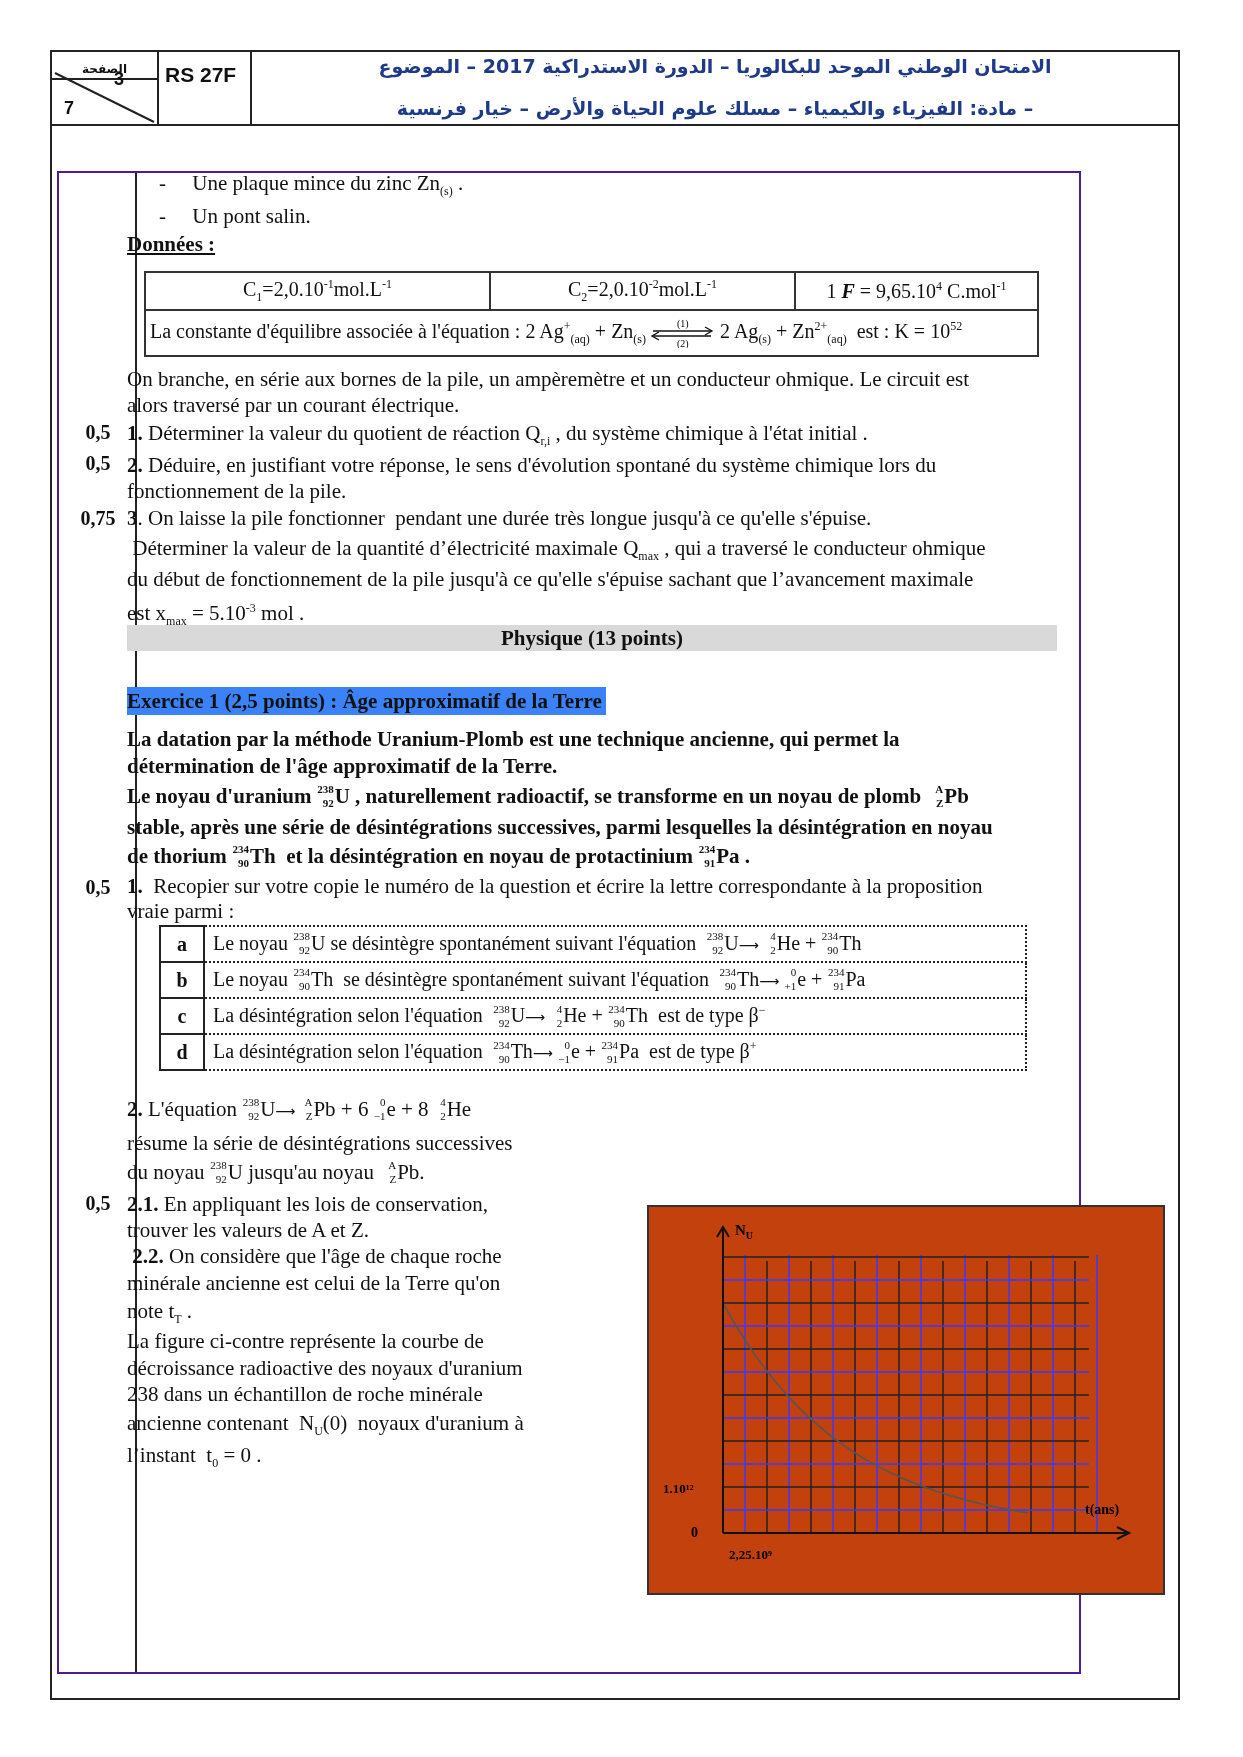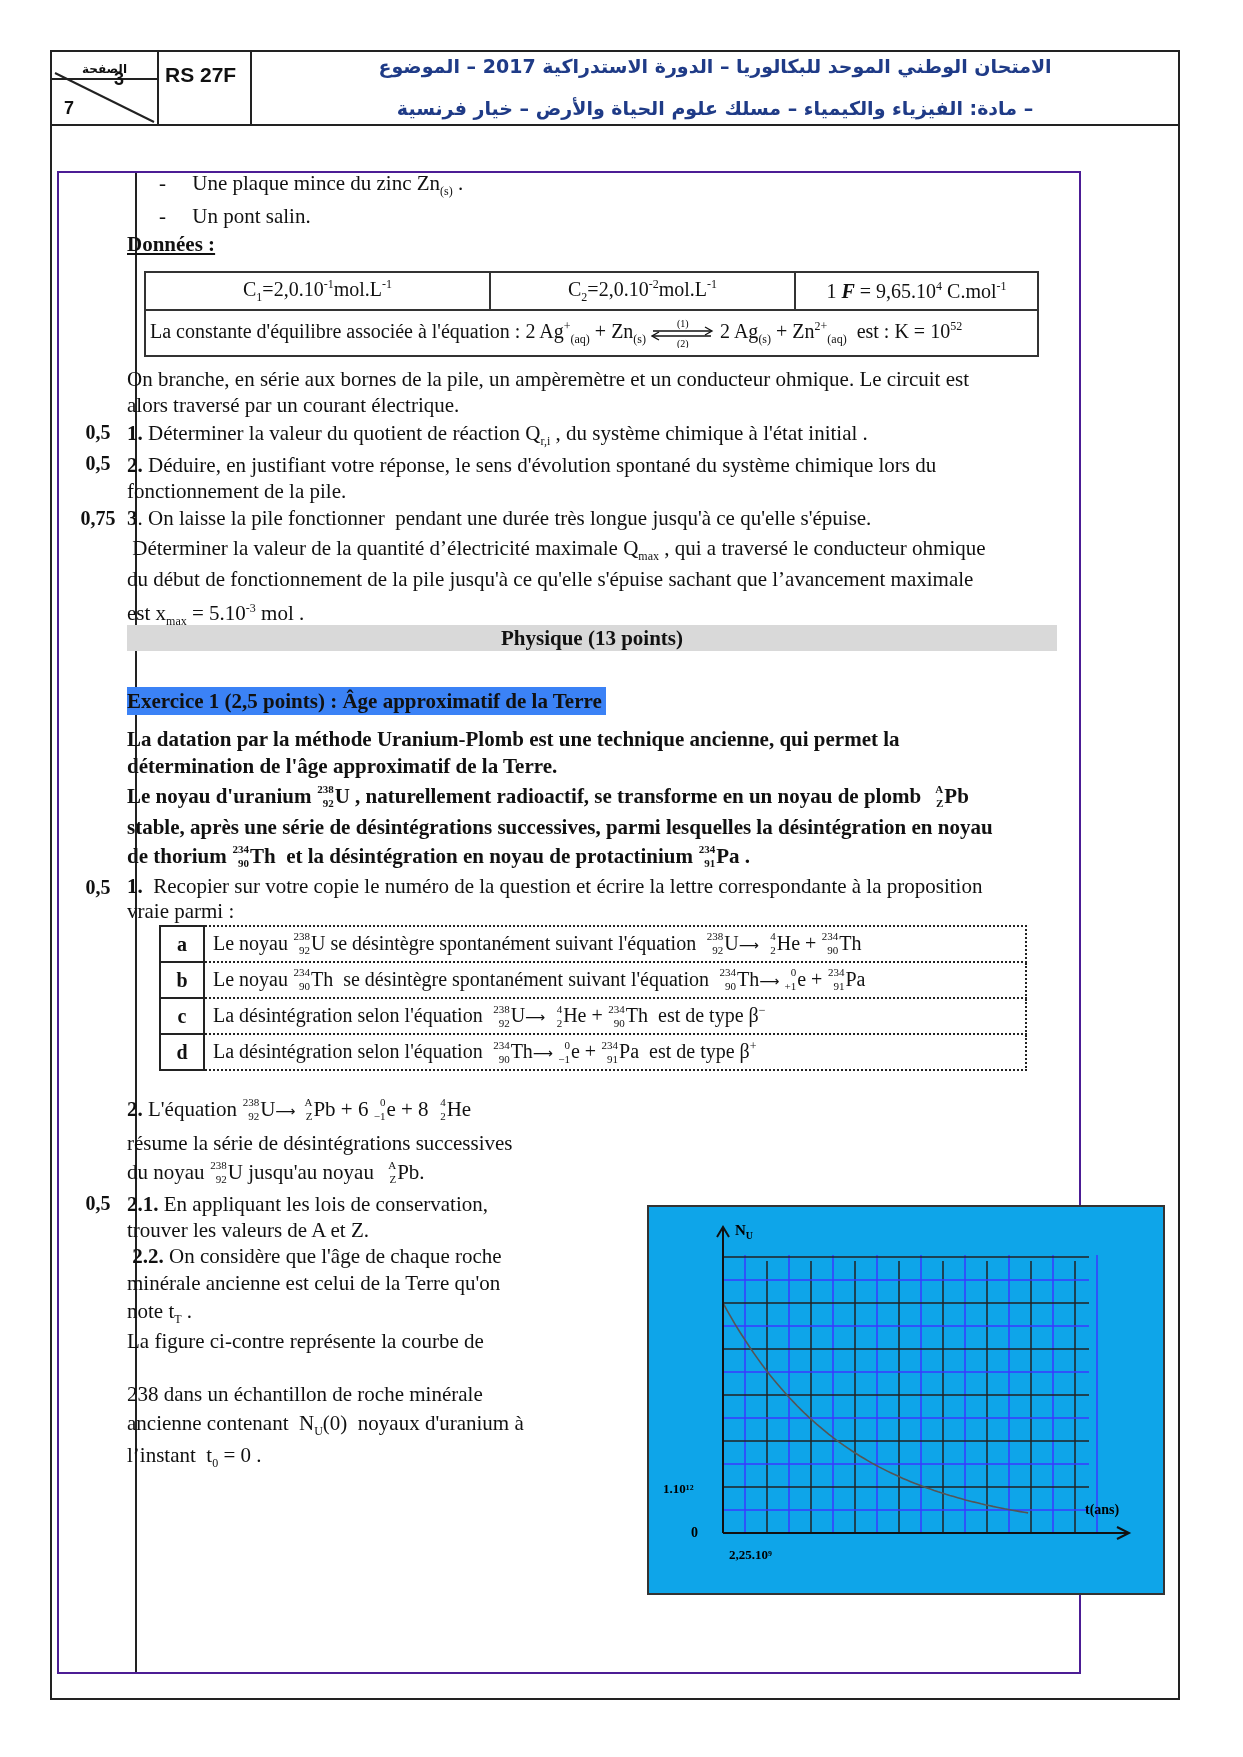--- a/index.html
+++ b/index.html
@@ -25,21 +25,21 @@
   .iso{display:inline-block;position:relative;width:18px;height:22px;vertical-align:middle;font-size:11px;line-height:11px;}
   .iso .m{position:absolute;right:1px;top:-3px;}
   .iso .z{position:absolute;right:1px;top:11px;}
   .data-table{position:absolute;left:85px;top:98px;width:895px;border-collapse:collapse;font-size:20px;}
   .data-table td{border:2px solid #333;text-align:center;height:36px;padding:0 4px;}
   .grey-bar{position:absolute;left:68px;top:452px;width:930px;height:26px;background:#d9d9d9;text-align:center;font-weight:bold;font-size:21px;line-height:26px;}
   .ex-title{position:absolute;left:68px;top:514px;height:28px;padding-right:4px;background:#3b82f6;font-weight:bold;font-size:21px;line-height:28px;}
   .qcm{position:absolute;left:100px;top:752px;width:868px;border-collapse:collapse;font-size:20px;}
   .qcm td{border:2px dotted #222;height:34px;padding:0 8px;}
   .qcm td.letter{width:26px;text-align:center;font-weight:bold;border:2px solid #222;}
-  .graph-box{left:647px;top:1205px;width:518px;height:390px;border:2px solid #333;box-sizing:border-box;background:#0ea5e9;}
+  .graph-box{left:647px;top:1205px;width:518px;height:390px;border:2px solid #333;box-sizing:border-box;background:#c2410c;}
   .arrow{font-family:"DejaVu Sans",sans-serif;font-size:14px;}
 </style>
 </head>
 <body>
 
 <div class="abs page-border"></div>
 
 <div class="abs header">
   <div class="abs pgbox">
     <div class="abs pg-label">الصفحة</div>
@@ -141,20 +141,21 @@
   <div class="txt" style="left:68px;top:957px">résume la série de désintégrations successives</div>
   <div class="txt" style="left:68px;top:986px">du noyau <span class="iso"><span class="m">238</span><span class="z">92</span></span>U jusqu'au noyau <span class="iso"><span class="m">A</span><span class="z">Z</span></span>Pb.</div>
 
   <div class="score" style="top:1019px">0,5</div>
   <div class="txt" style="left:68px;top:1018px"><b>2.1.</b> En appliquant les lois de conservation,</div>
   <div class="txt" style="left:68px;top:1044px">trouver les valeurs de A et Z.</div>
   <div class="txt" style="left:68px;top:1070px">&nbsp;<b>2.2.</b> On considère que l'âge de chaque roche</div>
   <div class="txt" style="left:68px;top:1097px">minérale ancienne est celui de la Terre qu'on</div>
   <div class="txt" style="left:68px;top:1125px">note t<sub>T</sub> .</div>
   <div class="txt" style="left:68px;top:1155px">La figure ci-contre représente la courbe de</div>
+  <div class="txt" style="left:68px;top:1182px">décroissance radioactive des noyaux d'uranium</div>
   <div class="txt" style="left:68px;top:1208px">238 dans un échantillon de roche minérale</div>
   <div class="txt" style="left:68px;top:1237px">ancienne contenant&nbsp; N<sub>U</sub>(0)&nbsp; noyaux d'uranium à</div>
   <div class="txt" style="left:68px;top:1269px">l’instant&nbsp; t<sub>0</sub> = 0 .</div>
 </div>
 
 <div class="abs graph-box">
   <svg width="514" height="386">
     <g id="grid">
         <line x1="96" x2="96" y1="48" y2="326" stroke="#3a3aff" stroke-width="1.5"></line>
         <line x1="118" x2="118" y1="54" y2="326" stroke="#222222" stroke-width="1.5"></line>

